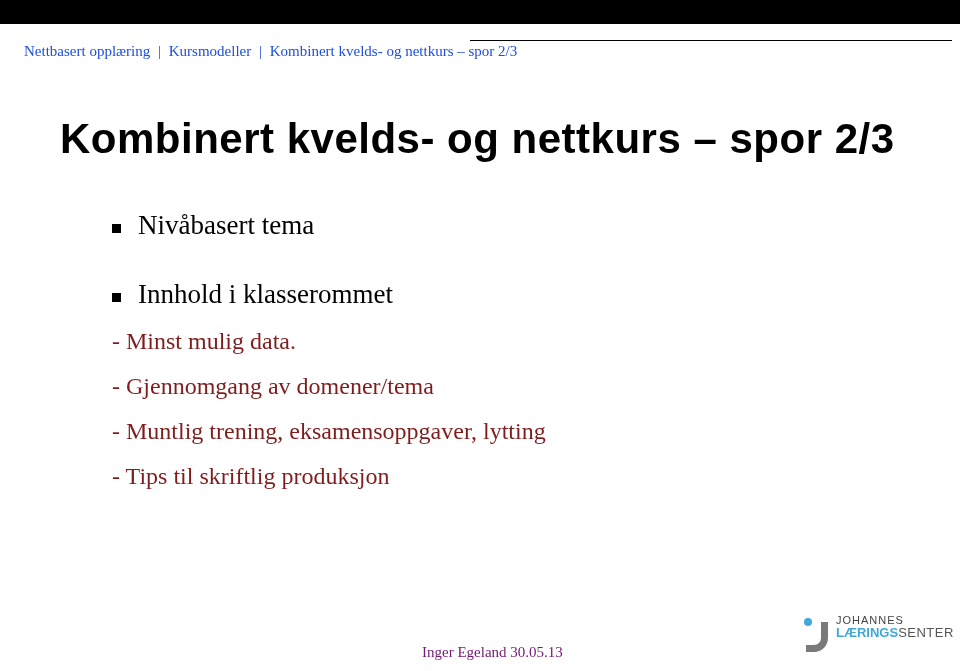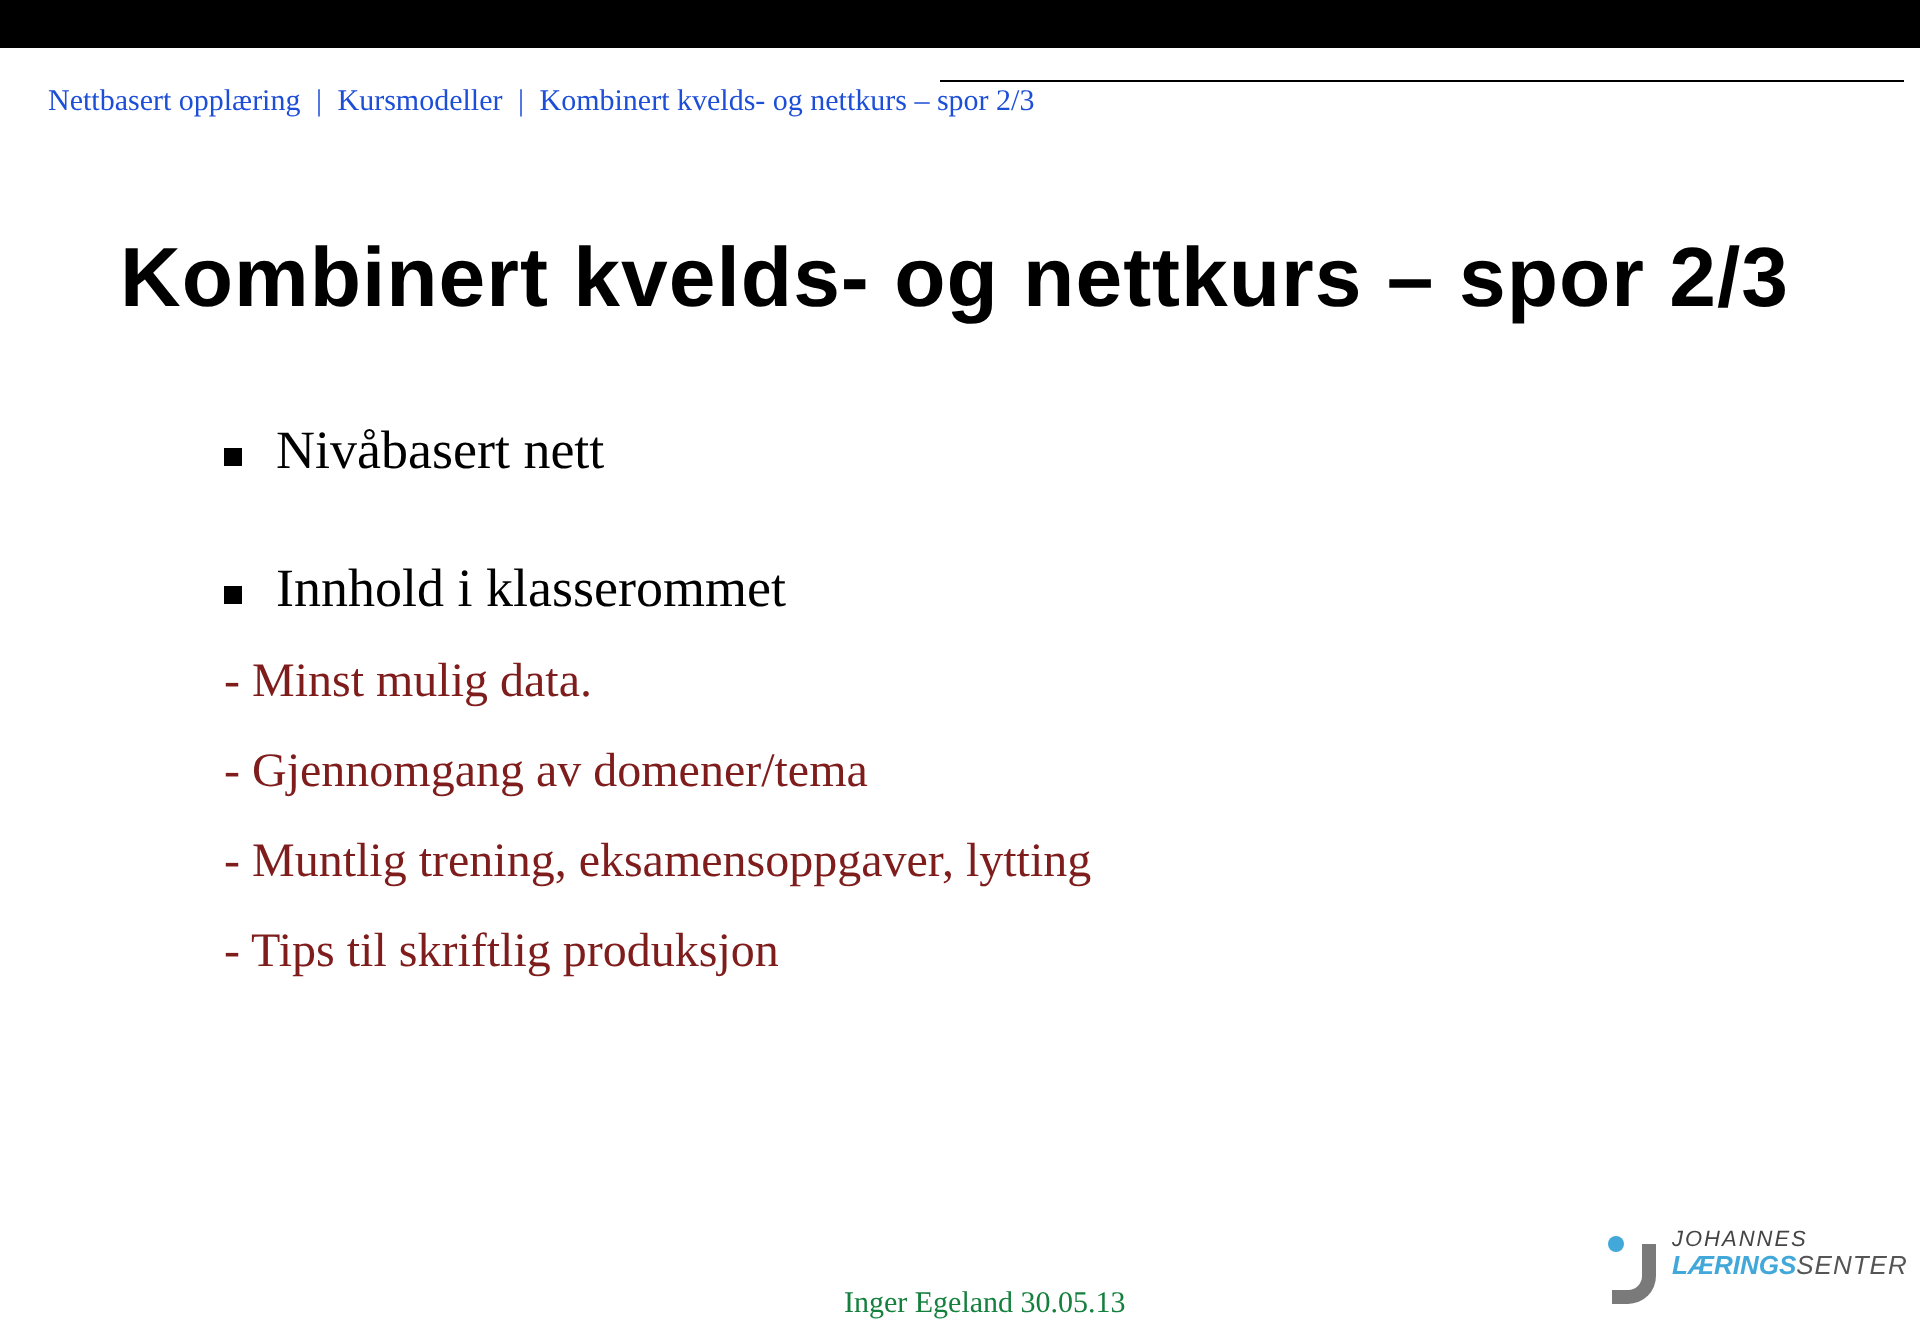--- a/index.html
+++ b/index.html
@@ -22,28 +22,28 @@
   .bullets { position: absolute; left: 112px; top: 210px; width: 780px; list-style: none; }
   .bullets > li { font-size: 27px; color: #000; margin-bottom: 38px; position: relative; padding-left: 26px; }
   .bullets > li::before { content: ""; position: absolute; left: 0; top: 14px; width: 9px; height: 9px; background: #000; }
 
   
   .sublist { list-style: none; margin-top: 18px; margin-left: -26px; }
   .sublist li { font-size: 24px; color: #7f1d1d; margin-bottom: 18px; }
 
   
   .footer { position: absolute; left: 0; bottom: 10px; width: 960px; height: 50px; }
-  .footer-text { position: absolute; left: 422px; bottom: 0px; font-size: 15px; color: #15803d; }
+  .footer-text { position: absolute; left: 422px; bottom: 0px; font-size: 15px; color: #701a75; }
 
   
   .logo { position: absolute; right: 18px; bottom: 6px; width: 140px; height: 44px; }
   .logo-mark { position: absolute; left: 0; bottom: 2px; width: 30px; height: 36px; }
   .logo-dot { position: absolute; left: 2px; top: 1px; width: 8px; height: 8px; background: #41A8D9; border-radius: 50%; }
   .logo-curve { position: absolute; left: 4px; top: 5px; width: 22px; height: 30px; border: 7px solid #7a7a7a; border-top: none; border-left: none; border-radius: 0 0 14px 0; border-bottom-left-radius: 0; }
-  .logo-text { position: absolute; left: 34px; top: 4px; font-style: italic; }
+  .logo-text { position: absolute; left: 34px; top: 4px; }
   .logo-brand-top { font-family: Arial, Helvetica, sans-serif; font-size: 11px; letter-spacing: 1px; color: #444; line-height: 1; }
   .logo-brand-bottom { font-family: Arial, Helvetica, sans-serif; font-size: 13px; color: #333; line-height: 1.1; }
   .logo-brand-bottom .accent { color: #41A8D9; font-weight: 700; }
   .logo-brand-bottom .rest { color: #555; letter-spacing: 0.5px; }
 </style>
 </head>
 <body>
 
 <div class="slide">
 
@@ -57,21 +57,21 @@
       <span>Kursmodeller</span>
       <span class="sep">|</span>
       <span>Kombinert kvelds- og nettkurs – spor 2/3</span>
     </div>
   </div>
 
   <h1 class="title">Kombinert kvelds- og nettkurs – spor 2/3</h1>
 
   <ul class="bullets">
     <li>
-      <span>Nivåbasert nett</span>
+      <span>Nivåbasert tema</span>
     </li>
     <li>
       <span>Innhold i klasserommet</span>
       <ul class="sublist">
         <li>- Minst mulig data.</li>
         <li>- Gjennomgang av domener/tema</li>
         <li>- Muntlig trening, eksamensoppgaver, lytting</li>
         <li>- Tips til skriftlig produksjon</li>
       </ul>
     </li>

